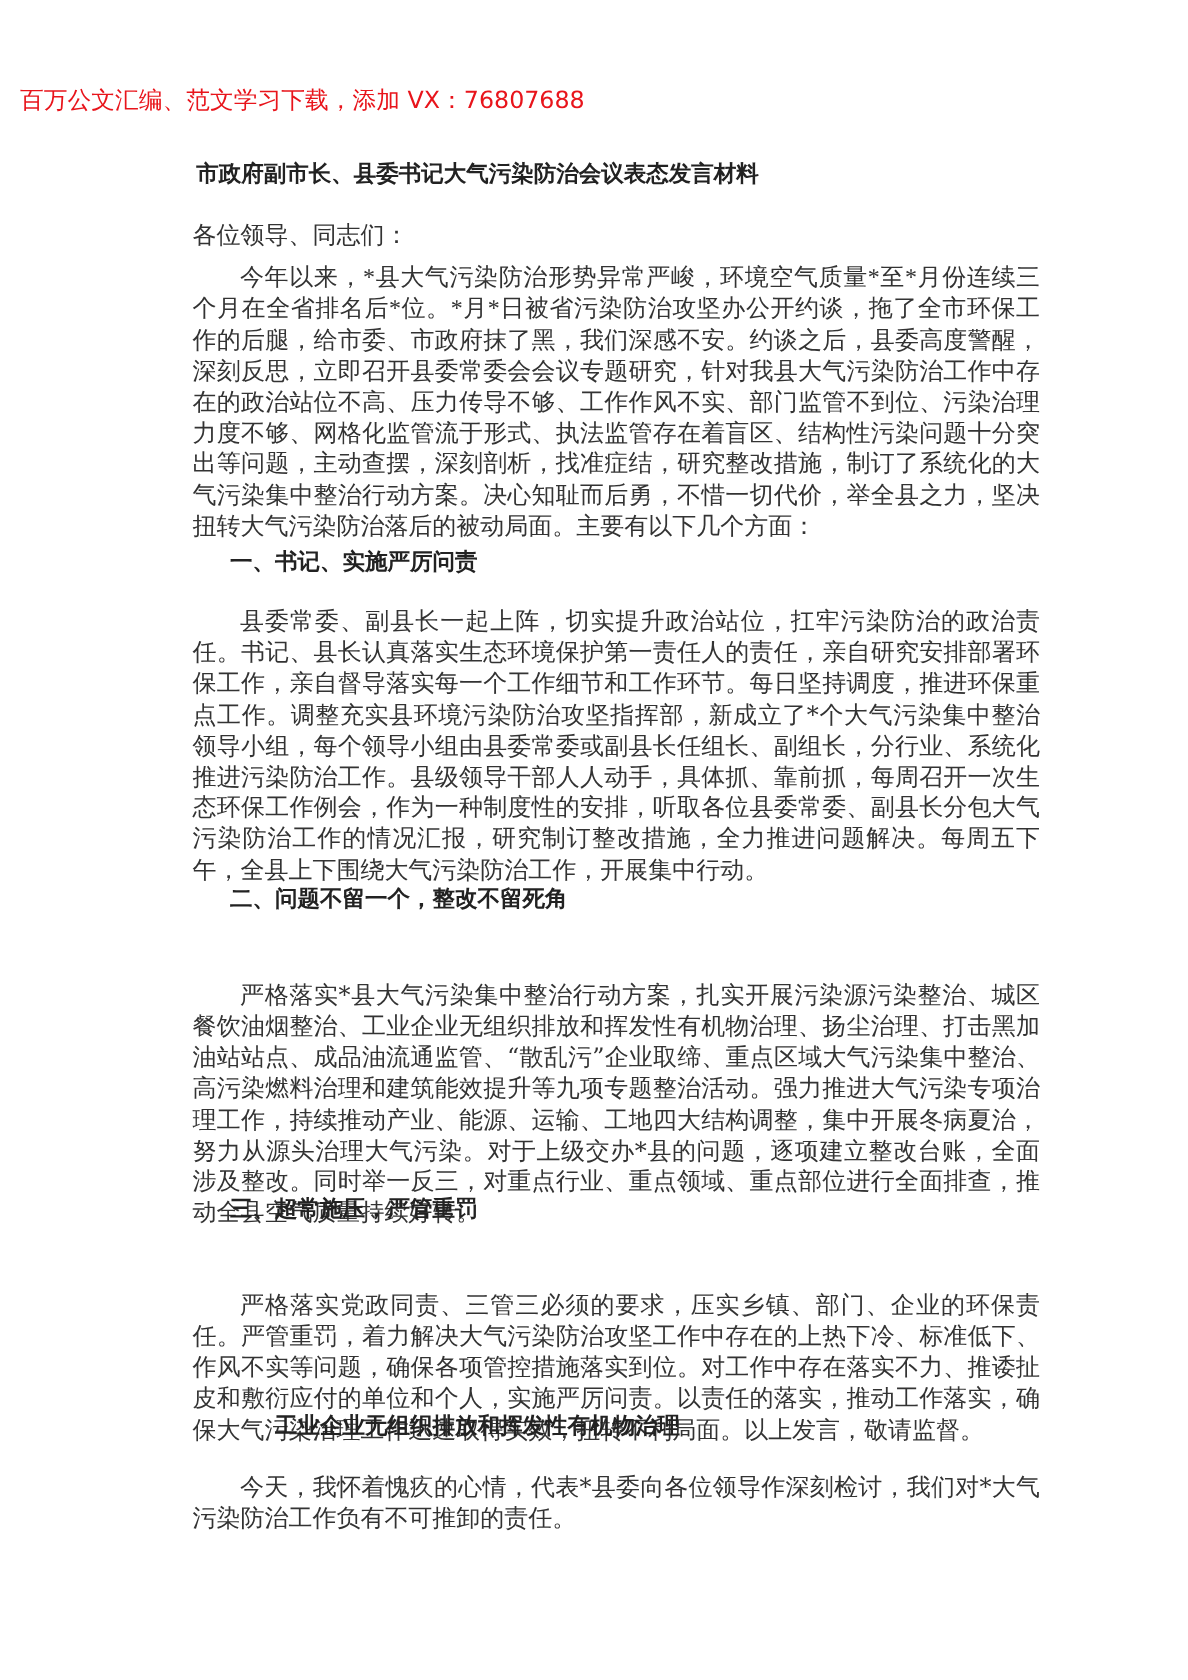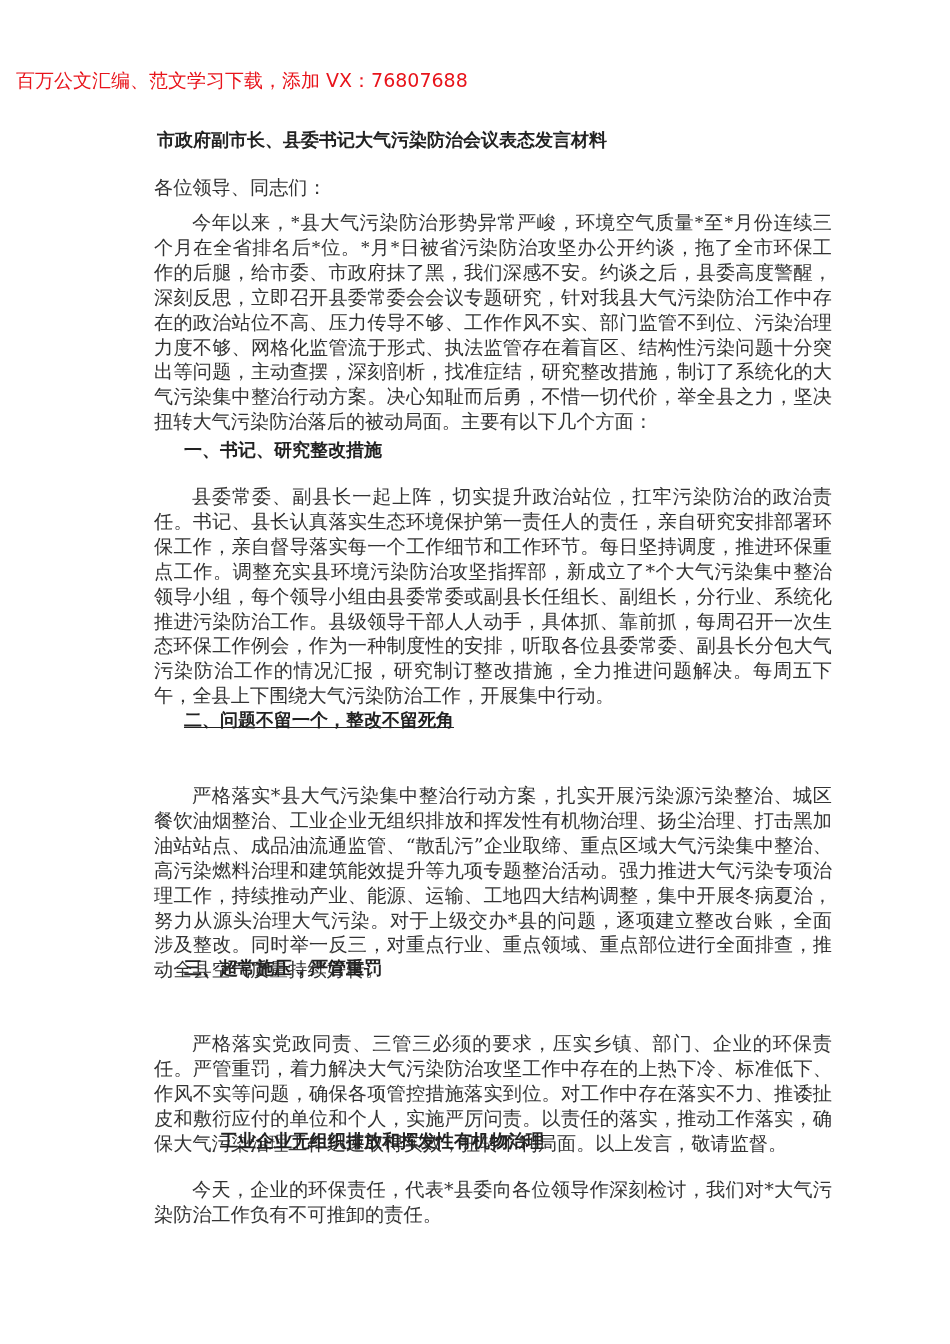--- a/index.html
+++ b/index.html
@@ -31,23 +31,23 @@
 <body>
 
 <div class="banner">百万公文汇编、范文学习下载，添加 VX：76807688</div>
 
 <div class="title" style="top:127px;">市政府副市长、县委书记大气污染防治会议表态发言材料</div>
 
 <p class="para noindent" style="top:164px;">各位领导、同志们：</p>
 
 <p class="para" style="top:199px;font-family:Liberation Serif, serif;">今年以来，*县大气污染防治形势异常严峻，环境空气质量*至*月份连续三个月在全省排名后*位。*月*日被省污染防治攻坚办公开约谈，拖了全市环保工作的后腿，给市委、市政府抹了黑，我们深感不安。约谈之后，县委高度警醒，深刻反思，立即召开县委常委会会议专题研究，针对我县大气污染防治工作中存在的政治站位不高、压力传导不够、工作作风不实、部门监管不到位、污染治理力度不够、网格化监管流于形式、执法监管存在着盲区、结构性污染问题十分突出等问题，主动查摆，深刻剖析，找准症结，研究整改措施，制订了系统化的大气污染集中整治行动方案。决心知耻而后勇，不惜一切代价，举全县之力，坚决扭转大气污染防治落后的被动局面。主要有以下几个方面：</p>
 
-<div class="heading" style="top:437px;">一、书记、研究整改措施</div>
+<div class="heading" style="top:437px;">一、书记、实施严厉问责</div>
 <p class="para" style="top:473px;">县委常委、副县长一起上阵，切实提升政治站位，扛牢污染防治的政治责任。书记、县长认真落实生态环境保护第一责任人的责任，亲自研究安排部署环保工作，亲自督导落实每一个工作细节和工作环节。每日坚持调度，推进环保重点工作。调整充实县环境污染防治攻坚指挥部，新成立了*个大气污染集中整治领导小组，每个领导小组由县委常委或副县长任组长、副组长，分行业、系统化推进污染防治工作。县级领导干部人人动手，具体抓、靠前抓，每周召开一次生态环保工作例会，作为一种制度性的安排，听取各位县委常委、副县长分包大气污染防治工作的情况汇报，研究制订整改措施，全力推进问题解决。每周五下午，全县上下围绕大气污染防治工作，开展集中行动。</p>
 
-<div class="heading" style="top:707px;text-decoration:underline;">二、问题不留一个，整改不留死角</div>
+<div class="heading" style="top:707px;">二、问题不留一个，整改不留死角</div>
 <p class="para" style="top:772px;">严格落实*县大气污染集中整治行动方案，扎实开展污染源污染整治、城区餐饮油烟整治、工业企业无组织排放和挥发性有机物治理、扬尘治理、打击黑加油站站点、成品油流通监管、“散乱污”企业取缔、重点区域大气污染集中整治、高污染燃料治理和建筑能效提升等九项专题整治活动。强力推进大气污染专项治理工作，持续推动产业、能源、运输、工地四大结构调整，集中开展冬病夏治，努力从源头治理大气污染。对于上级交办*县的问题，逐项建立整改台账，全面涉及整改。同时举一反三，对重点行业、重点领域、重点部位进行全面排查，推动全县空气质量持续好转。</p>
 
 <div class="heading" style="top:955px;">三、超常施压，严管重罚</div>
 <p class="para" style="top:1020px;">严格落实党政同责、三管三必须的要求，压实乡镇、部门、企业的环保责任。严管重罚，着力解决大气污染防治攻坚工作中存在的上热下冷、标准低下、作风不实等问题，确保各项管控措施落实到位。对工作中存在落实不力、推诿扯皮和敷衍应付的单位和个人，实施严厉问责。以责任的落实，推动工作落实，确保大气污染治理工作迅速取得实效，扭转不利局面。以上发言，敬请监督。</p>
 
 <div class="title" style="top:1128px;">工业企业无组织排放和挥发性有机物治理</div>
-<p class="para" style="top:1166px;">今天，企业的环保责任，代表*县委向各位领导作深刻检讨，我们对*大气污染防治工作负有不可推卸的责任。</p>
+<p class="para" style="top:1166px;">今天，我怀着愧疚的心情，代表*县委向各位领导作深刻检讨，我们对*大气污染防治工作负有不可推卸的责任。</p>
 
 </body></html>

